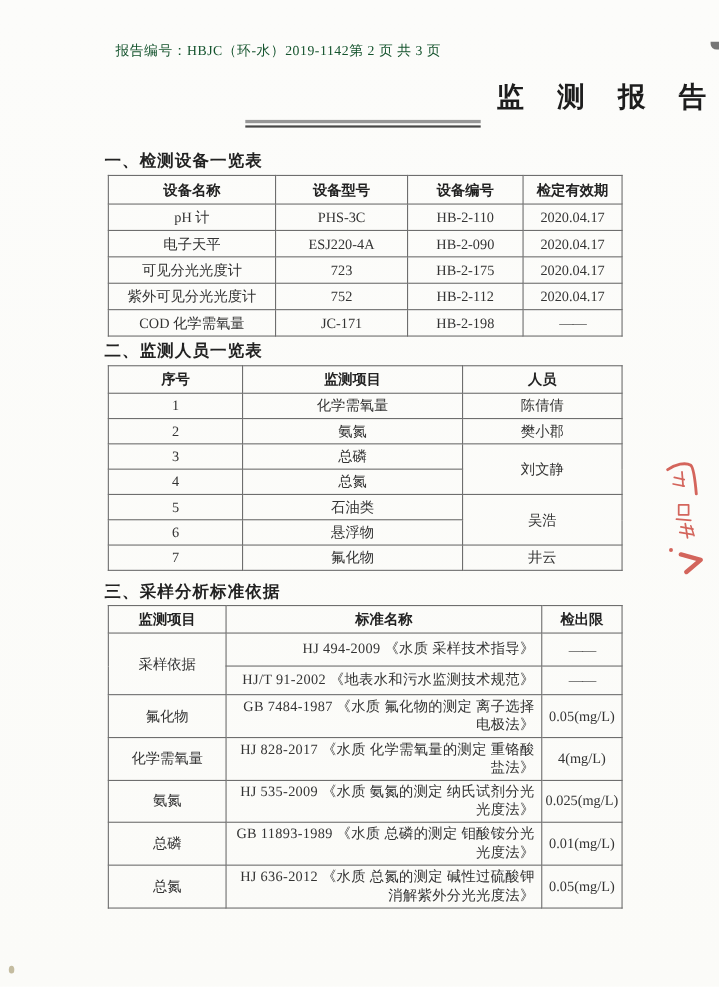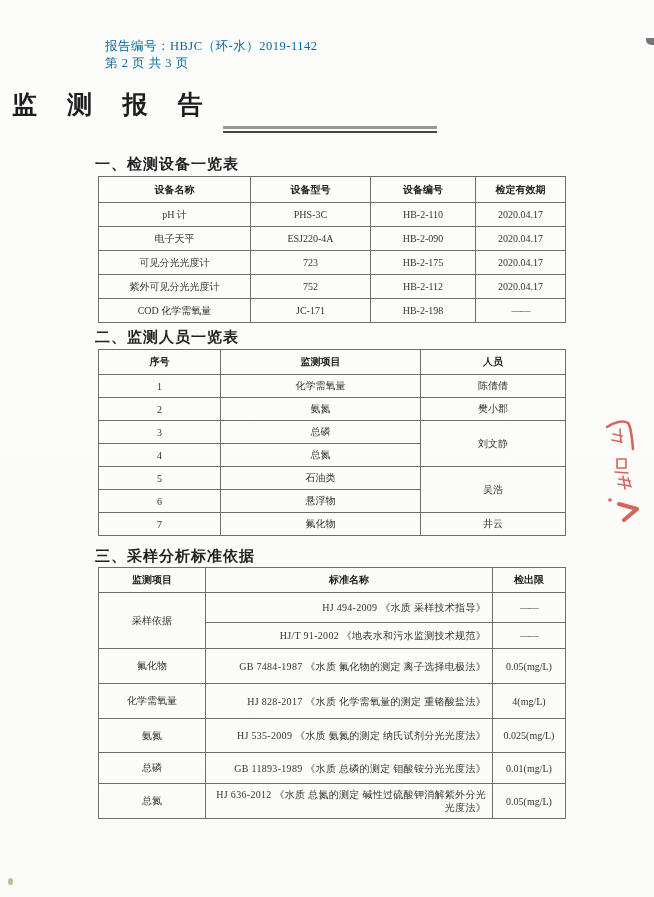--- a/index.html
+++ b/index.html
@@ -8,27 +8,27 @@
     background:linear-gradient(180deg,#fcfcfa 0%,#fbfbf8 100%);
     font-family:"Liberation Serif","DejaVu Serif",serif;
     color:#2e2e2e;
     position:relative;
     overflow:hidden;
   }
   .page{position:relative;width:654px;height:897px;}
 
   .meta-row{
     margin:38px 79px 0 105px;
-    display:flex;justify-content:space-between;
-    font-size:12.5px;color:#0369a1;letter-spacing:.5px;flex-direction:column;
+    display:flex;
+    font-size:12.5px;color:#14532d;letter-spacing:.5px;
   }
 
   .title{
     margin-top:16px;
-    text-align:left;
+    text-align:right;
     font-size:25px;font-weight:bold;color:#1d1d1d;
     letter-spacing:12px;text-indent:12px;
     white-space:nowrap;
   }
   .title-underline{
     margin:5px 0 0 223px;
     width:214px;height:2px;
     border-top:3px solid #979797;
     border-bottom:2px solid #474747;
   }
@@ -40,21 +40,21 @@
   }
   .sh1{margin-top:22px;}
   .sh2{margin-top:5px;}
   .sh3{margin-top:11px;}
 
   table{
     margin-left:98px;
     border-collapse:collapse;
     table-layout:fixed;
     width:467px;
-    font-size:10px;color:#333;
+    font-size:13px;color:#333;
   }
   .t1{margin-top:3px;}
   .t2{margin-top:3px;border-radius:12px;}
   .t3{margin-top:2px;}
   th,td{
     border:1px solid #6e6e6e;
     text-align:center;vertical-align:middle;
     padding:0 2px;
     overflow:hidden;
   }

